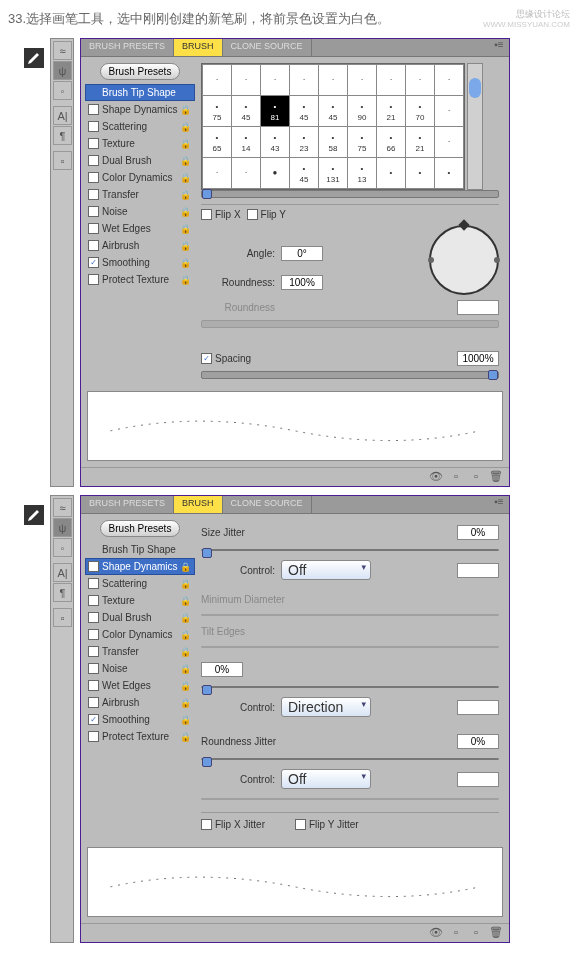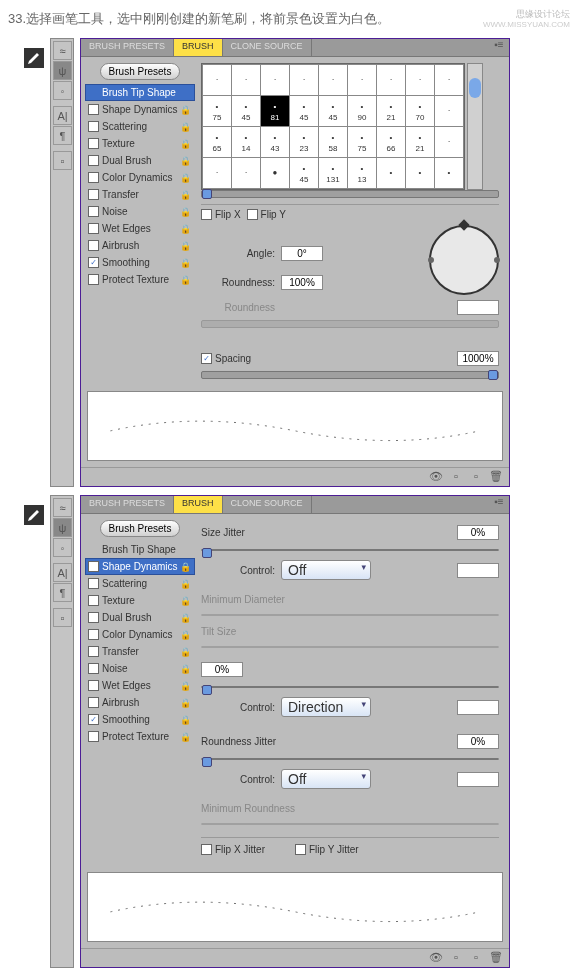--- a/index.html
+++ b/index.html
@@ -463,21 +463,21 @@
             <span class="lbl">Control:</span>
             <div class="sel-ctrl">Off</div>
             <div style="flex:1"></div>
             <input class="inp" style="">
           </div>
   <div class="ctrl-row">
             <span class="lbl dis" style="text-align:left;width:auto">Minimum Diameter</span>
           </div>
   <div class="slider" style="opacity:.4"></div>
   <div class="ctrl-row" style="margin-top:6px">
-            <span class="lbl dis" style="text-align:left;width:auto">Tilt Size</span>
+            <span class="lbl dis" style="text-align:left;width:auto">Tilt Edges</span>
           </div>
   <div class="slider" style="opacity:.4"></div>
   <div class="ctrl-row" style="margin-top:10px">
             <input class="inp" value="0%" style="">
           </div>
   <div class="slider">
             <div class="hdl" style="left:0"></div>
           </div>
   <div class="ctrl-row">
             <span class="lbl">Control:</span>
@@ -490,23 +490,20 @@
             <input class="inp" value="0%" style="">
           </div>
   <div class="slider">
             <div class="hdl" style="left:0"></div>
           </div>
   <div class="ctrl-row">
             <span class="lbl">Control:</span>
             <div class="sel-ctrl">Off</div>
             <div style="flex:1"></div>
             <input class="inp" style="">
-          </div>
-  <div class="ctrl-row">
-            <span class="lbl dis" style="text-align:left;width:auto">Minimum Roundness</span>
           </div>
   <div class="slider" style="opacity:.4"></div>
   <div class="ctrl-row" style="margin-top:8px;border-top:1px solid #999;padding-top:6px">
    <span class="chk"></span>
             <span>Flip X Jitter</span>
    <span style="width:30px"></span>
    <span class="chk"></span>
             <span>Flip Y Jitter</span>
   </div>
  </div>

